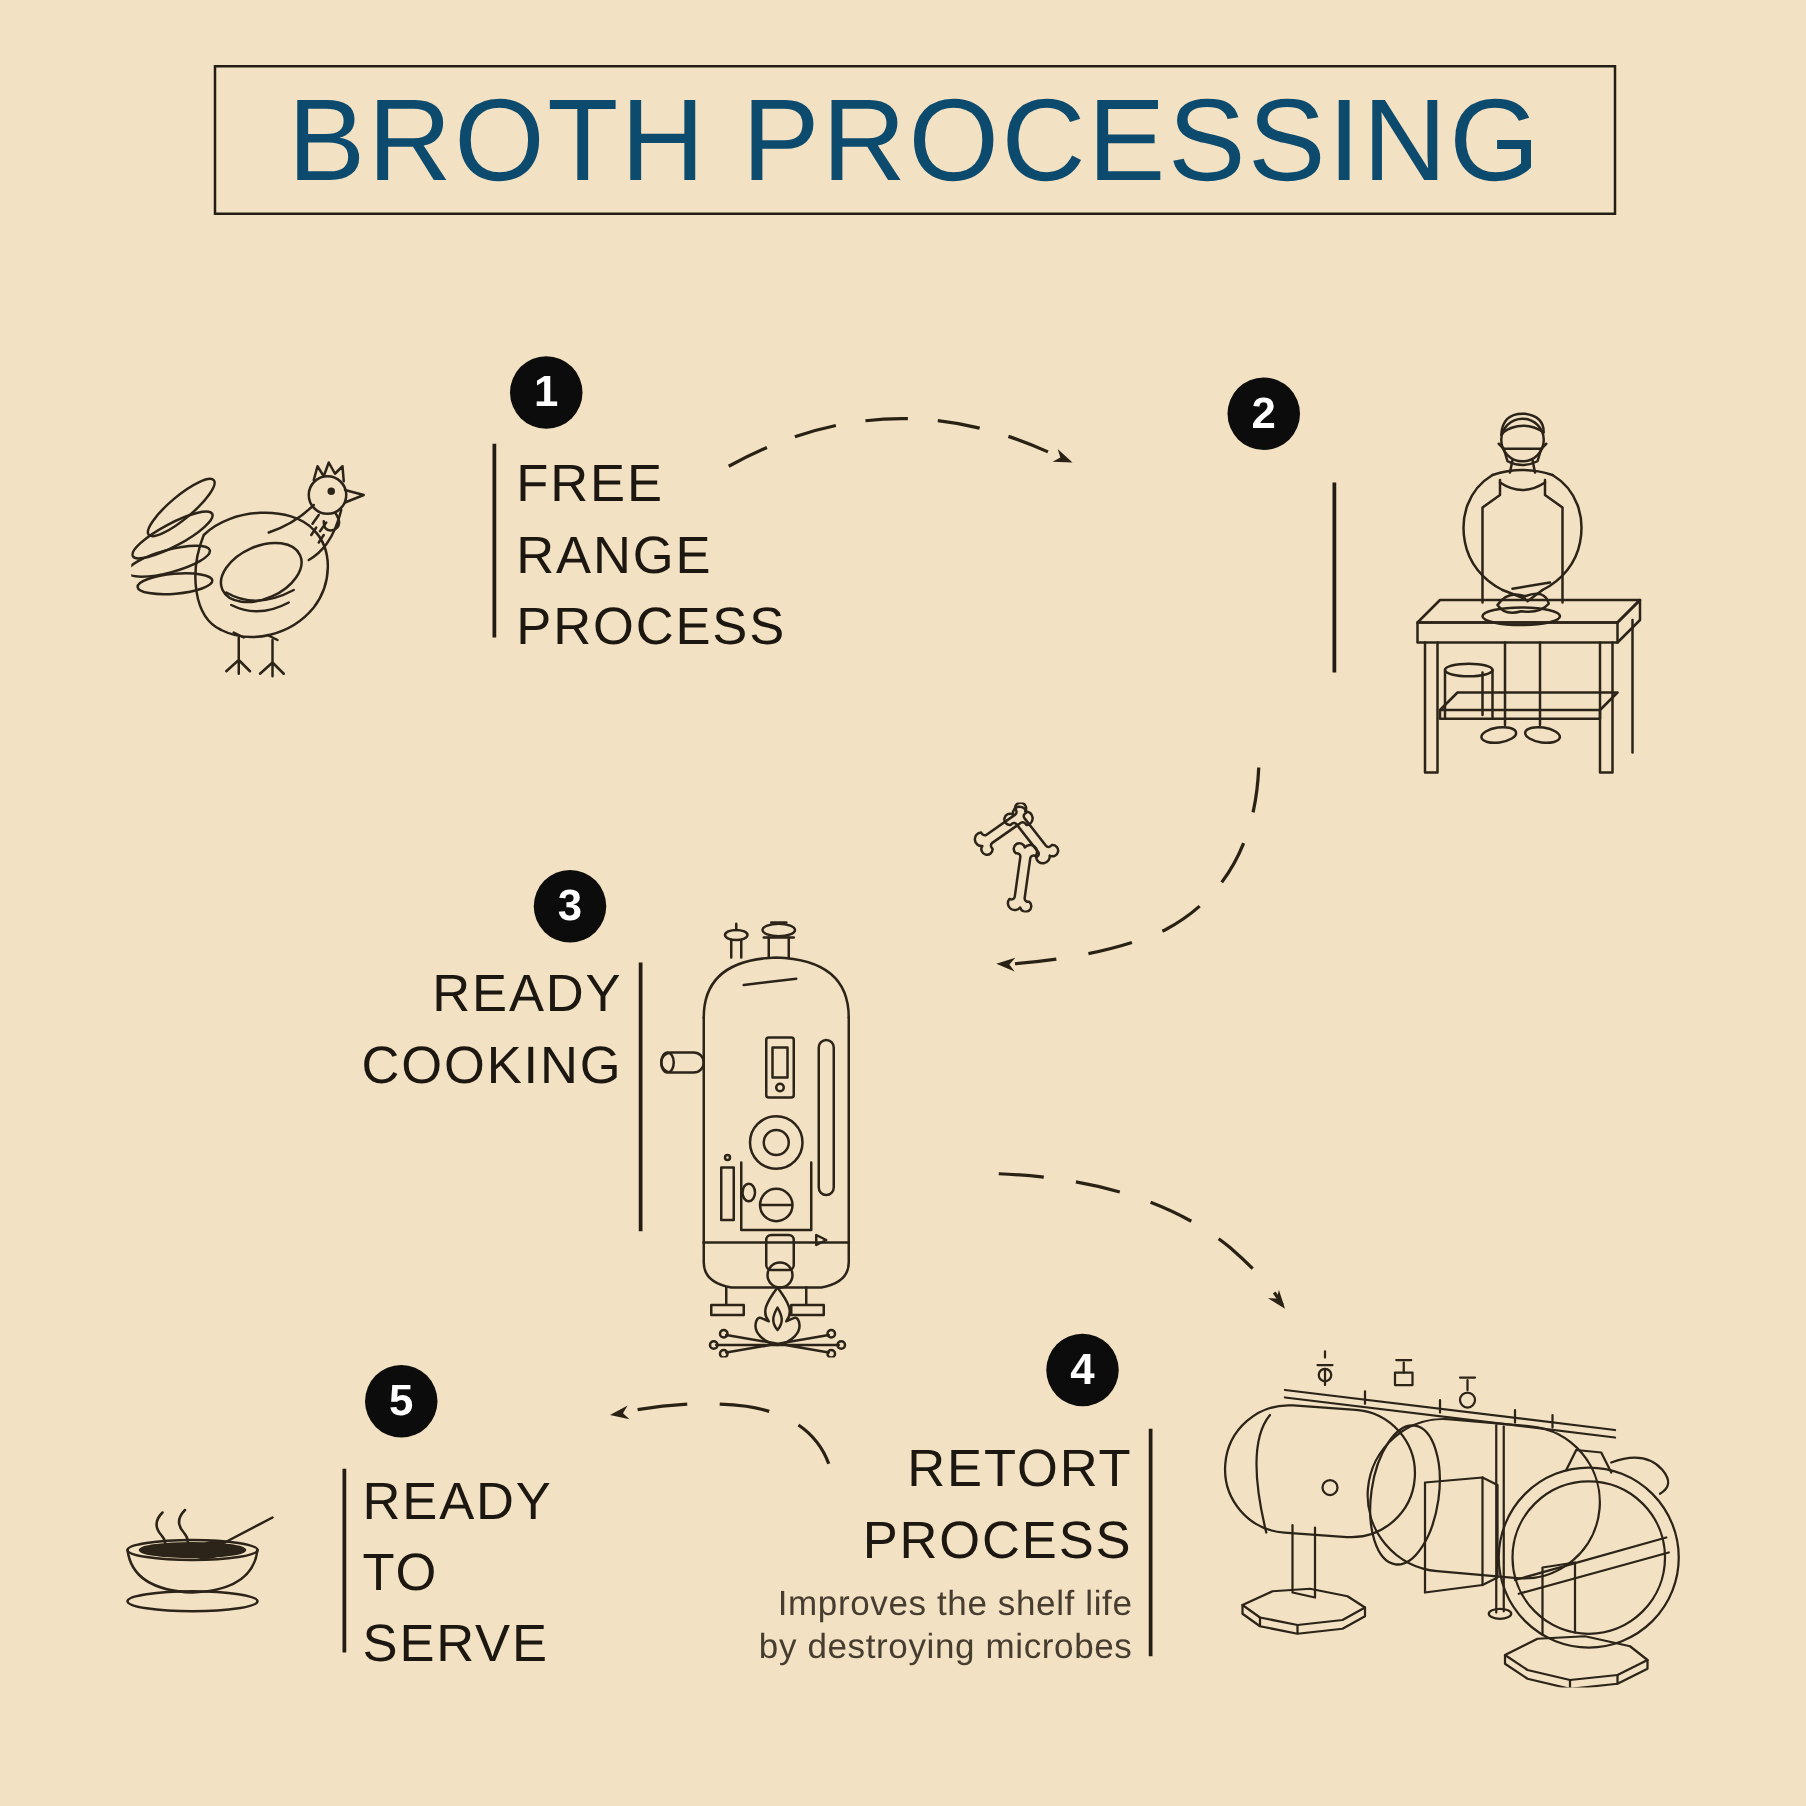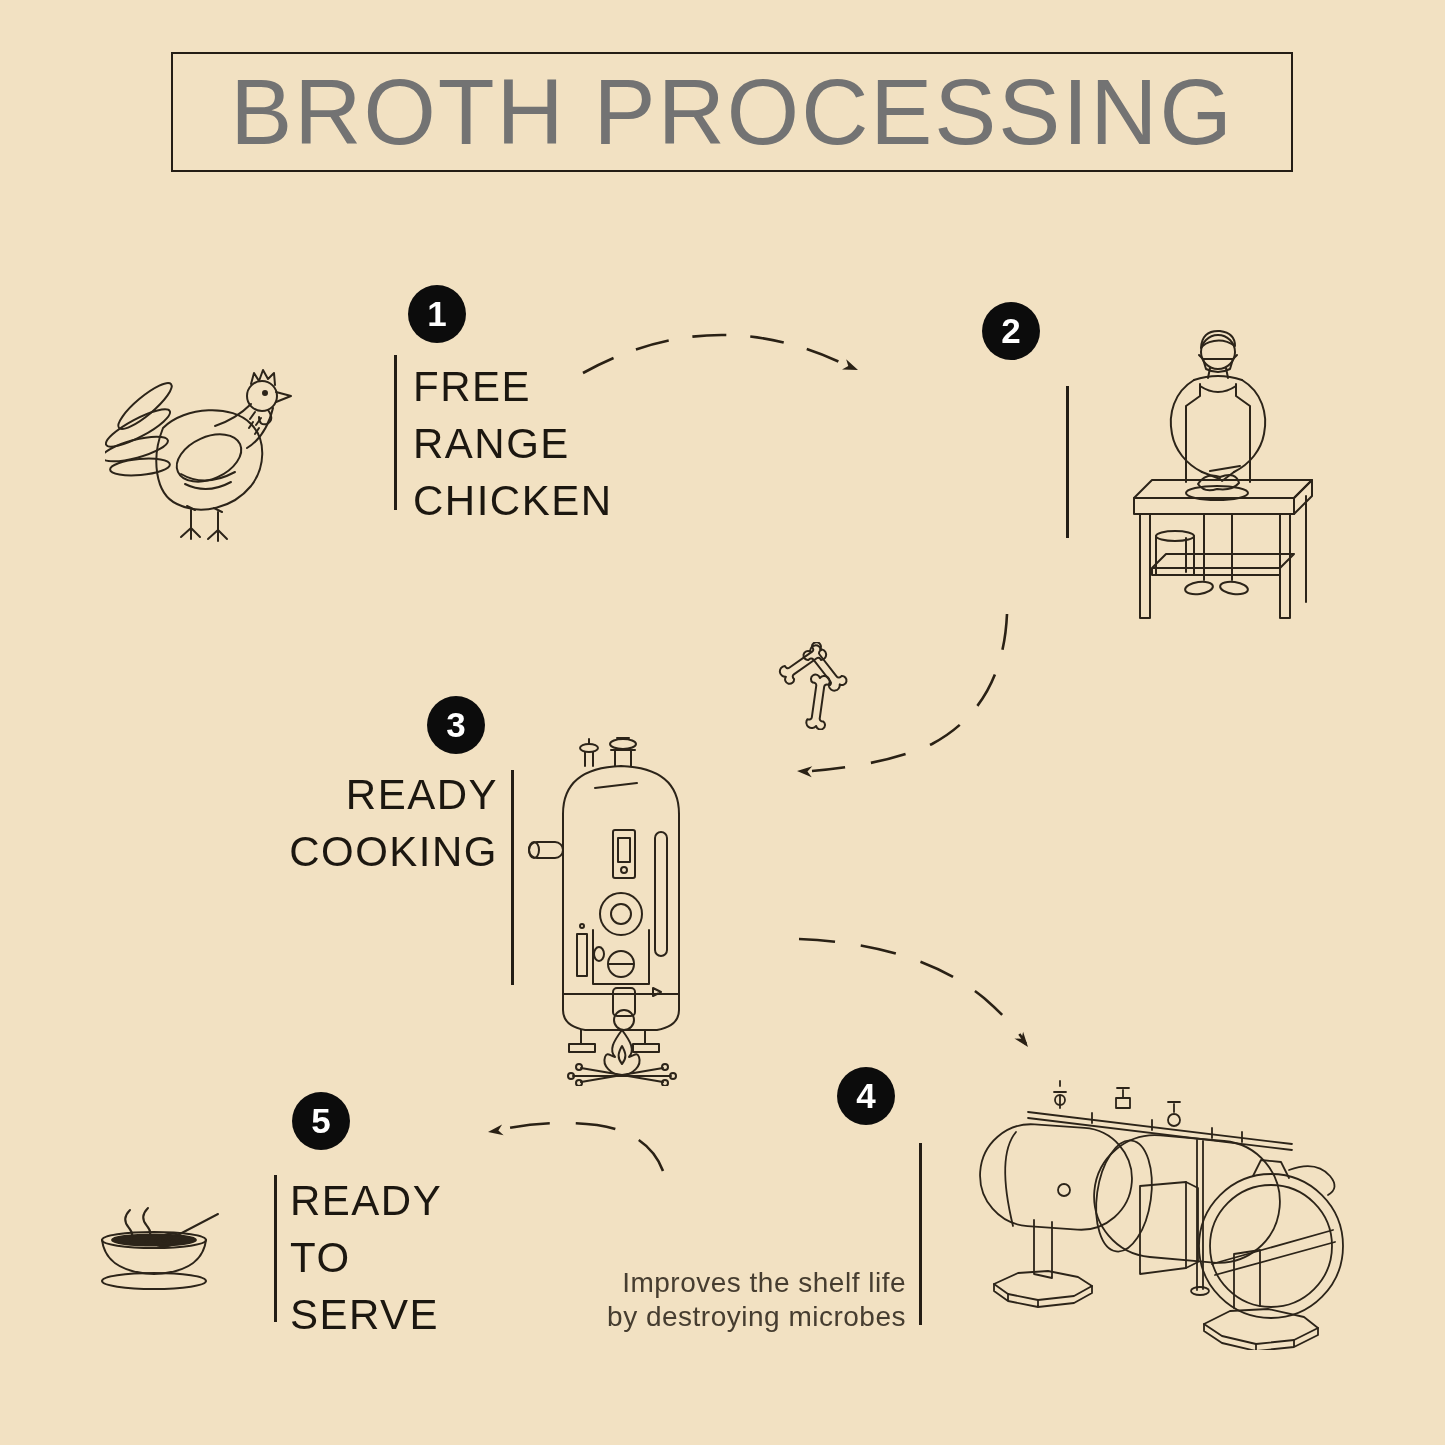--- a/index.html
+++ b/index.html
@@ -19,21 +19,21 @@
     border: 2px solid #241d15;
     box-sizing: border-box;
     display: flex; align-items: center; justify-content: center;
   }
   .title-box h1 {
     margin: 0;
     font-size: 93px;
     font-weight: 400;
     letter-spacing: 2px;
     white-space: nowrap;
-    color: #737373;
+    color: #0c4a6e;
   }
   .badge {
     position: absolute;
     width: 58px; height: 58px;
     border-radius: 50%;
     background: #0c0c0c;
     color: #ffffff;
     display: flex; align-items: center; justify-content: center;
     font-size: 35px; font-weight: 700;
   }
@@ -85,38 +85,40 @@
       <path d="M0 0 L-15 -5.5 L-10.5 0 L-15 5.5 Z" transform="translate(488,1132) rotate(172)"></path>
     </g>
   </svg>
 
   <div class="badge" style="left:408px;top:285px">
     <span>1</span>
   </div>
   <div class="vbar" style="left:394px;top:355px;height:155px"></div>
   <div class="step-label ta-l" style="left:413px;top:358px;width:300px">FREE
 RANGE
-CHICKEN</div>
+PROCESS</div>
 
   <div class="badge" style="left:982px;top:302px">
     <span>2</span>
   </div>
   <div class="vbar" style="left:1066px;top:386px;height:152px"></div>
 
   <div class="badge" style="left:427px;top:696px">
     <span>3</span>
   </div>
   <div class="vbar" style="left:511px;top:770px;height:215px"></div>
   <div class="step-label ta-r" style="left:188px;top:766px;width:310px">READY
 COOKING</div>
 
   <div class="badge" style="left:837px;top:1067px">
     <span>4</span>
   </div>
   <div class="vbar" style="left:919px;top:1143px;height:182px"></div>
+  <div class="step-label ta-r" style="left:596px;top:1146px;width:310px">RETORT
+PROCESS</div>
   <div class="step-desc ta-r" style="left:536px;top:1266px;width:370px">Improves the shelf life
 by destroying microbes</div>
 
   <div class="badge" style="left:292px;top:1092px">
     <span>5</span>
   </div>
   <div class="vbar" style="left:274px;top:1175px;height:147px"></div>
   <div class="step-label ta-l" style="left:290px;top:1172px;width:300px">READY
 TO
 SERVE</div>

